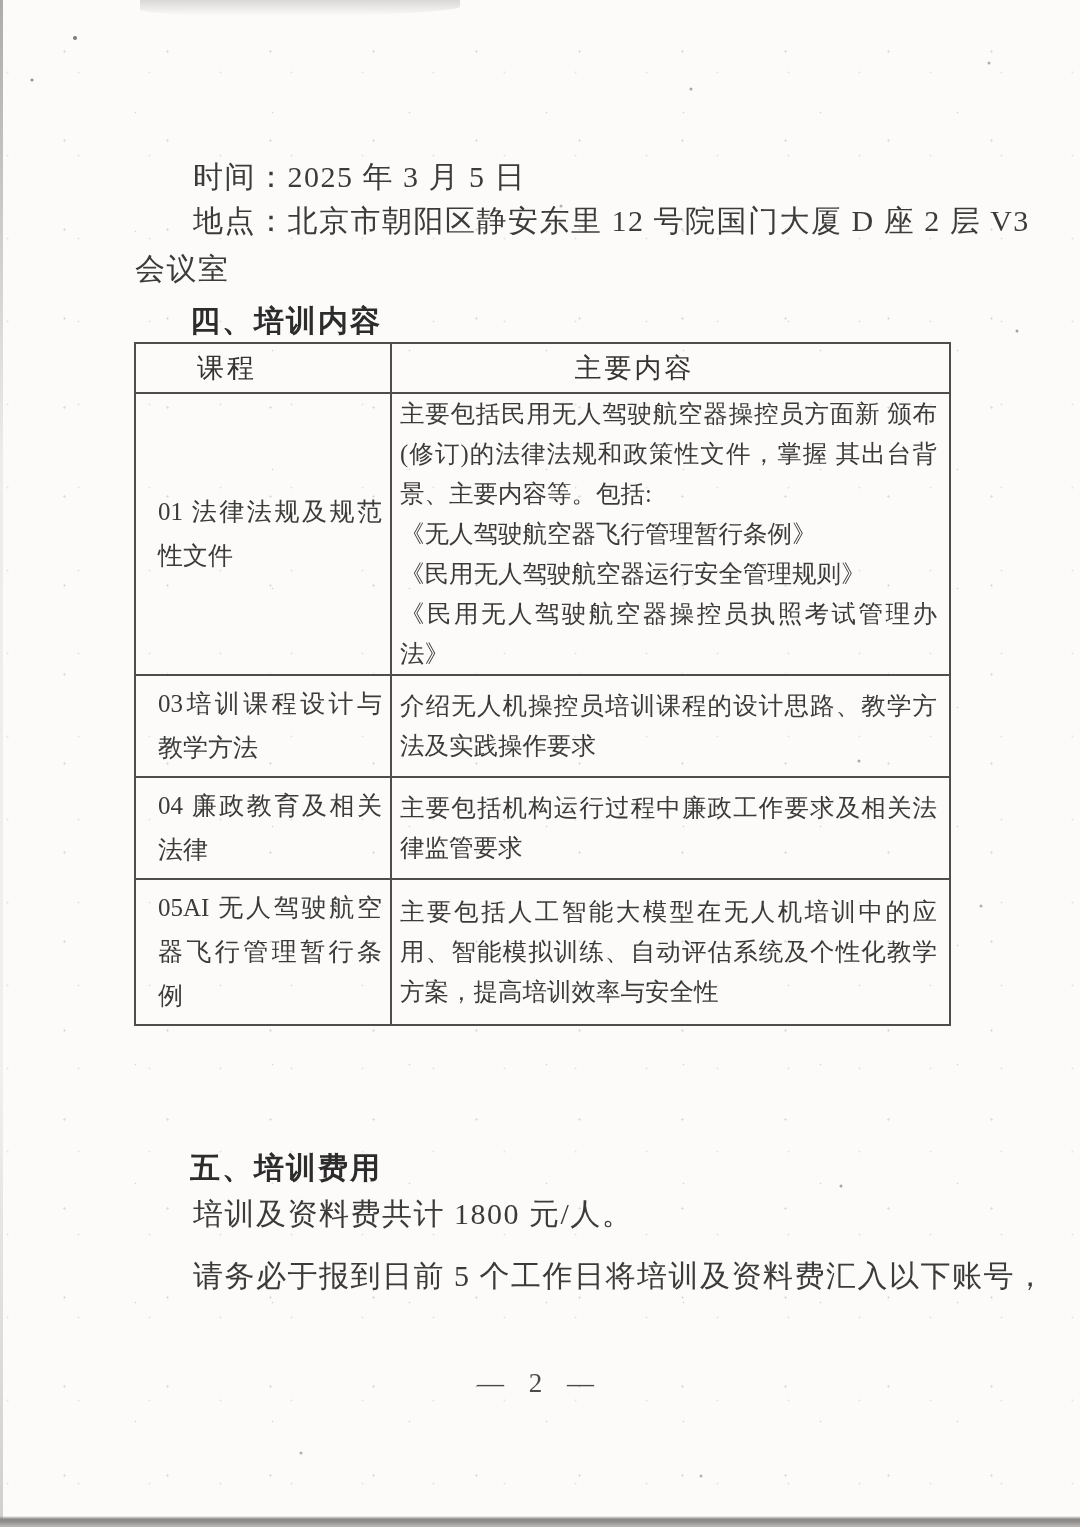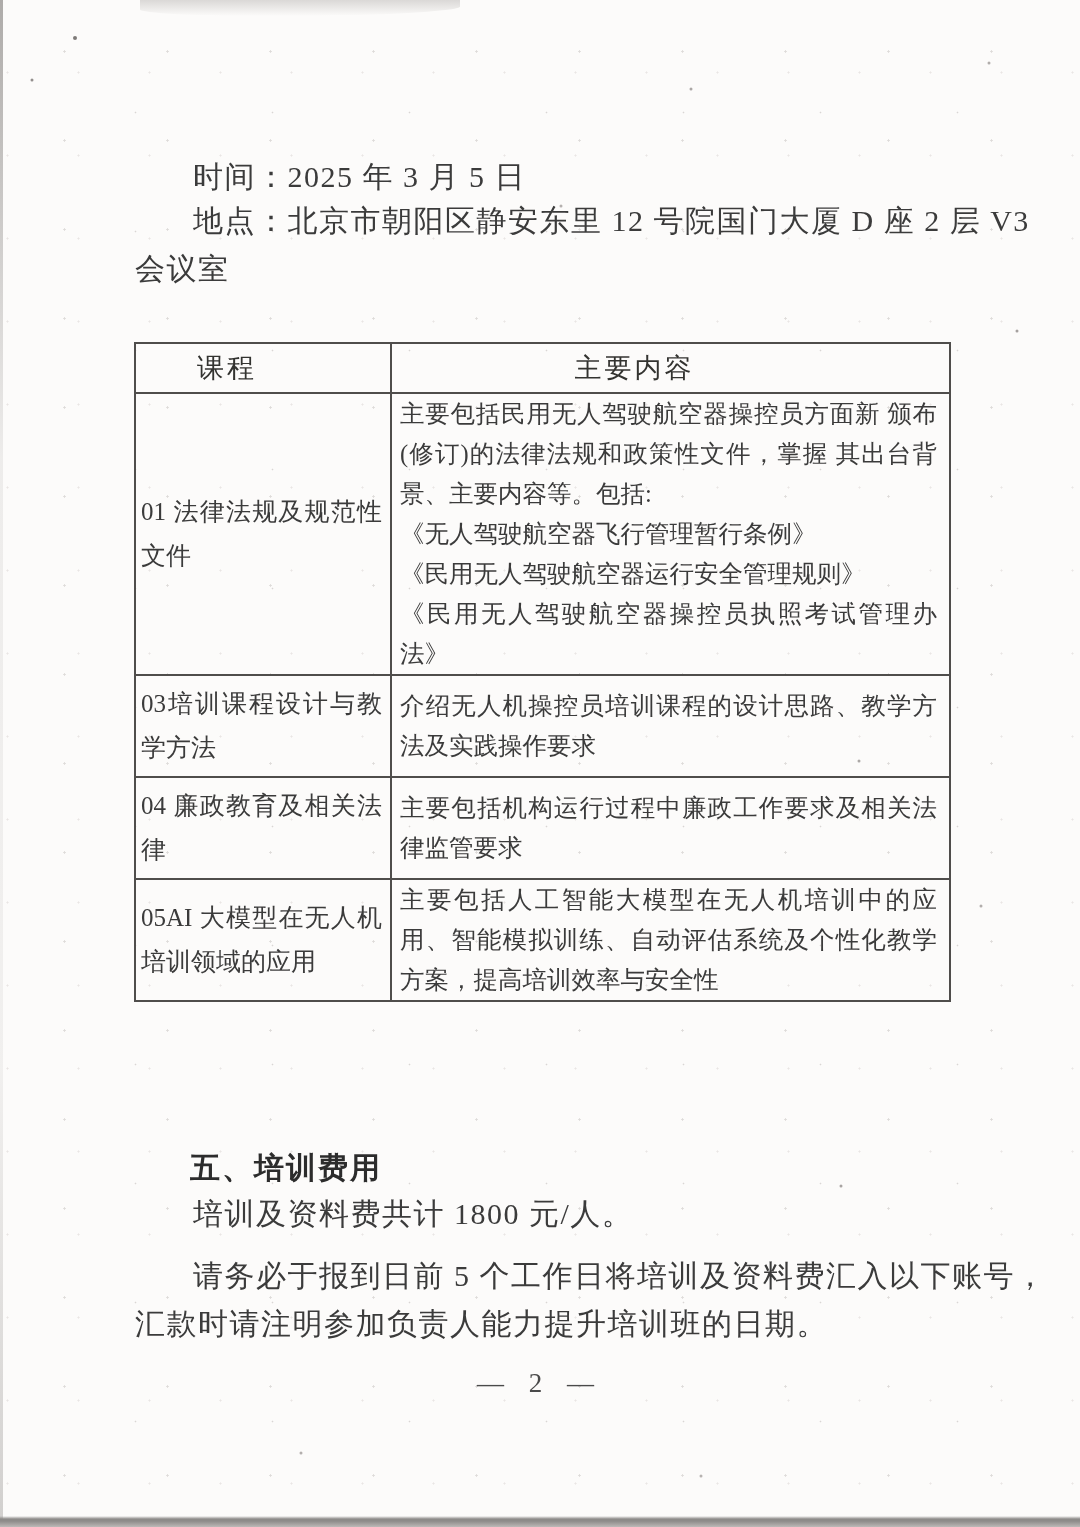--- a/index.html
+++ b/index.html
@@ -105,21 +105,21 @@
     height: 48px;
     font-weight: 400;
     font-size: 27px;
     letter-spacing: 3px;
     text-align: center;
     padding: 0 72px 0 0;
     color: #333330;
     margin-left: 48px;
   }
   td.course-cell {
-    padding: 6px 8px 6px 5px;
+    padding: 6px 8px 6px 22px;
     font-size: 25px;
     line-height: 44px;
     text-align: justify;
     vertical-align: middle;
     color: #3b3b3b;
   }
   td.content-cell {
     padding: 0 12px 0 8px;
     font-size: 24.5px;
     line-height: 40px;
@@ -145,20 +145,21 @@
   <div class="edge-left"></div>
   <div class="edge-bottom"></div>
   <div class="specks"></div>
 
   <p class="body-line" id="line-time">时间：2025 年 3 月 5 日</p>
 
   <p class="body-line" id="line-loc1">地点：北京市朝阳区静安东里 12 号院国门大厦 D 座 2 层 V3</p>
 
   <p class="body-line" id="line-loc2">会议室</p>
 
+  <h2 class="sec-heading" id="heading-4">四、培训内容</h2>
 
   <table class="content-table">
     <colgroup>
         <col class="c1">
         <col class="c2">
       </colgroup>
     <thead>
       <tr>
         <th>课程</th>
         <th>主要内容</th>
@@ -180,31 +181,30 @@
             <div class="block">介绍无人机操控员培训课程的设计思路、教学方法及实践操作要求</div>
           </td>
         </tr>
         <tr>
           <td class="course-cell">04 廉政教育及相关法律</td>
           <td class="content-cell">
             <div class="block">主要包括机构运行过程中廉政工作要求及相关法律监管要求</div>
           </td>
         </tr>
         <tr>
-          <td class="course-cell">05AI 大模型在无人机培训领域的应用</td>
+          <td class="course-cell">05AI 无人驾驶航空器飞行管理暂行条例</td>
           <td class="content-cell">
             <div class="block">主要包括人工智能大模型在无人机培训中的应用、智能模拟训练、自动评估系统及个性化教学方案，提高培训效率与安全性</div>
           </td>
         </tr>
       </tbody>
   </table>
 
   <h2 class="sec-heading" id="heading-5">五、培训费用</h2>
 
   <p class="body-line" id="line-fee">培训及资料费共计 1800 元/人。</p>
 
   <p class="body-line" id="line-remit1">请务必于报到日前 5 个工作日将培训及资料费汇入以下账号，</p>
 
-  <p class="body-line" id="line-remit2">汇款时请注明参加负责人能力提升培训班的日期。</p>
 
   <div class="footer-pageno">— 2 —</div>
 
 </div>
 
 </body></html>

